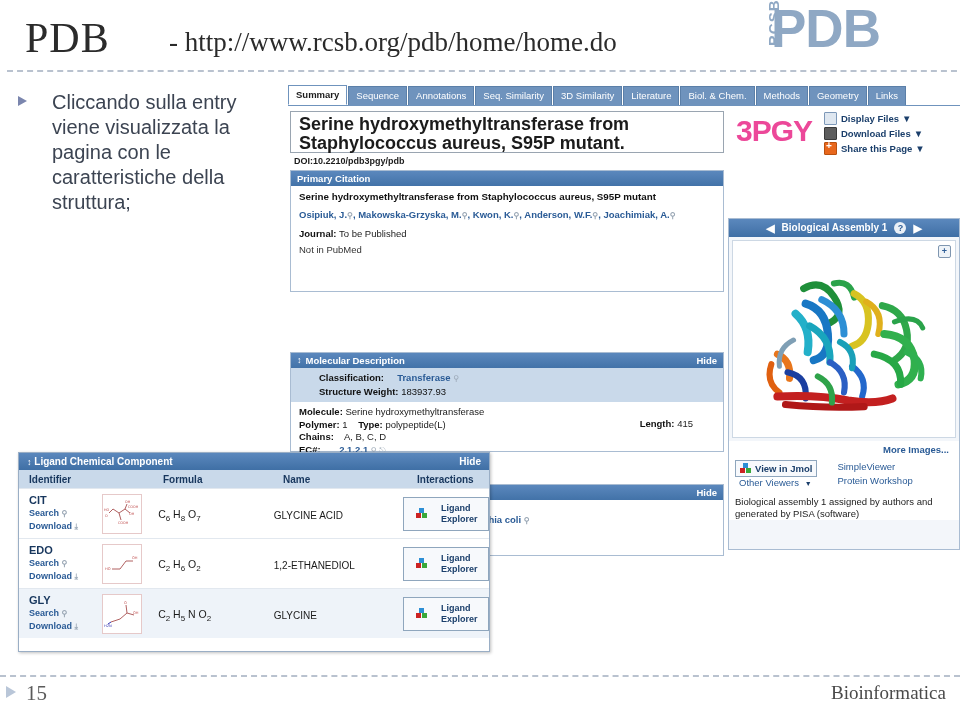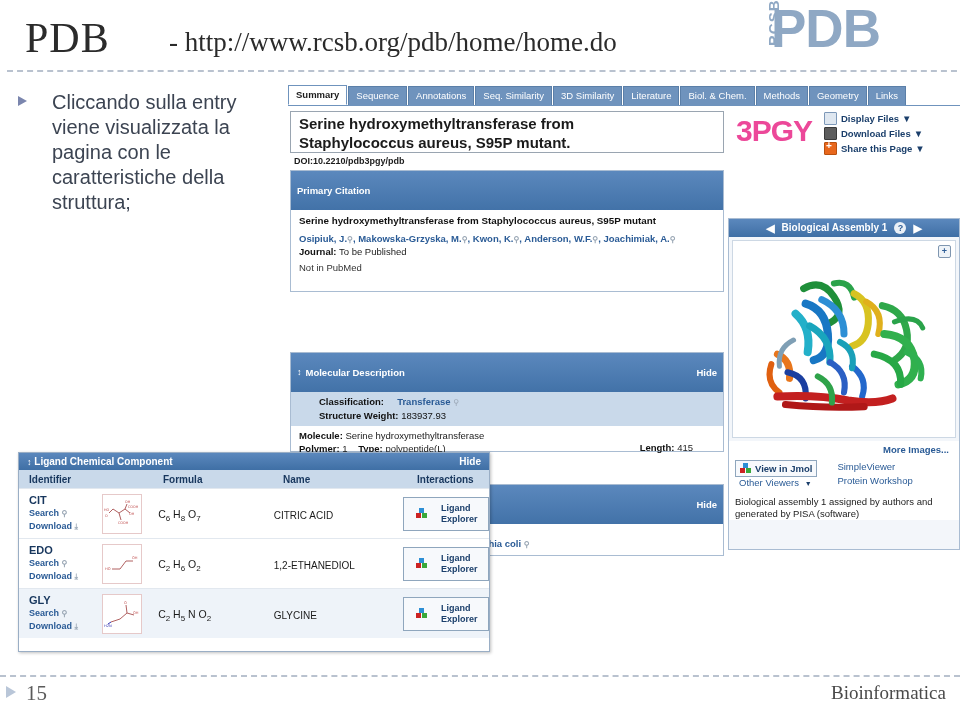--- a/index.html
+++ b/index.html
@@ -75,21 +75,21 @@
   .tab.active{background:#ffffff;color:#1c1c1c;font-weight:bold;
               border:1px solid #6f93bd;border-bottom:1px solid #fff;}
 
   
   .titlebox{
     position:absolute;left:2px;top:25px;width:432px;height:40px;
     border:1px solid #9aa5b1;background:#fff;
   }
   .titlebox span{
     display:block;margin:5px 0 0 8px;
-    font-size:15px;font-weight:bold;color:#1b1b1b;line-height:14px;
+    font-size:18px;font-weight:bold;color:#1b1b1b;line-height:14px;
   }
   .doi{
     position:absolute;left:6px;top:70px;
     font-size:9px;font-weight:bold;color:#1b1b1b;
   }
   .doi b{font-size:9px;}
   .pdbid{
     position:absolute;left:448px;top:28px;
     font-size:30px;font-weight:bold;color:#ec4899;letter-spacing:-1px;
   }
@@ -101,33 +101,33 @@
   .ic-share{background:#e8671c;border:1px solid #b9500f;position:relative;}
   .ic-share:after{content:"+";position:absolute;left:1px;top:-3px;color:#fff;
                   font-size:10px;font-weight:bold;line-height:11px;}
   .filelink span{font-size:9.5px;font-weight:bold;color:#1b3f6b;}
   .caret{margin-left:3px;font-size:7px;color:#1b3f6b;}
 
   
   .panel{position:absolute;background:#ffffff;border:1px solid #a9bcd2;}
   .panel-hd{
     height:15px;line-height:15px;background:#4f7db3;color:#fff;
-    font-size:9.5px;font-weight:bold;padding:12px 6px;
+    font-size:9.5px;font-weight:bold;padding:0 6px;
     display:flex;align-items:center;justify-content:space-between;
     background-image:linear-gradient(#5b88bd,#4272a8);
   }
   .panel-hd .left{display:flex;align-items:center;gap:4px;}
   .panel-hd .hide{font-size:9.5px;font-weight:bold;}
   .updown{font-size:9px;}
 
   
   #citation{left:2px;top:84px;width:432px;height:120px;}
   .cit-body{padding:5px 8px;font-size:9.5px;color:#1b1b1b;}
   .cit-title{font-weight:bold;font-size:9.8px;margin-bottom:6px;color:#111;}
-  .cit-authors{color:#2a5b96;font-weight:bold;line-height:13px;}
+  .cit-authors{color:#2a5b96;font-weight:bold;line-height:13px;margin-bottom:6px;}
   .mag{font-size:8px;color:#9aa7b5;}
   .cit-journal{margin-bottom:5px;}
   .cit-journal b{color:#111;}
   .cit-pubmed{color:#333;}
 
   
   #moldesc{left:2px;top:266px;width:432px;height:98px;}
   .md-top{background:#c9d9ea;padding:3px 8px 4px 8px;font-size:9.5px;color:#111;line-height:13px;}
   .md-top b{font-weight:bold;margin-left:20px;}
   .md-link{color:#2a5b96;font-weight:bold;}
@@ -498,21 +498,21 @@
                 <text x="25" y="13">COOH</text>
               <text x="26" y="20">OH</text>
                 <text x="15" y="29">COOH</text>
               <text x="1" y="16">HO</text>
                 <text x="2" y="22">O</text>
             </g>
           </svg>
         </div>
       </div>
       <div class="c-formula"><span class="lg-formula">C<sub>6</sub> H<sub>8</sub> O<sub>7</sub></span></div>
-      <div class="c-name"><span class="lg-name">CITRIC ACID</span></div>
+      <div class="c-name"><span class="lg-name">GLYCINE ACID</span></div>
       <div class="c-inter">
         <div class="le-btn">
           <span class="cubes">
               <i class="c1"></i>
               <i class="c2"></i>
               <i class="c3"></i>
             </span>
           <span><span>Ligand</span><br><span>Explorer</span></span>
         </div>
       </div>

